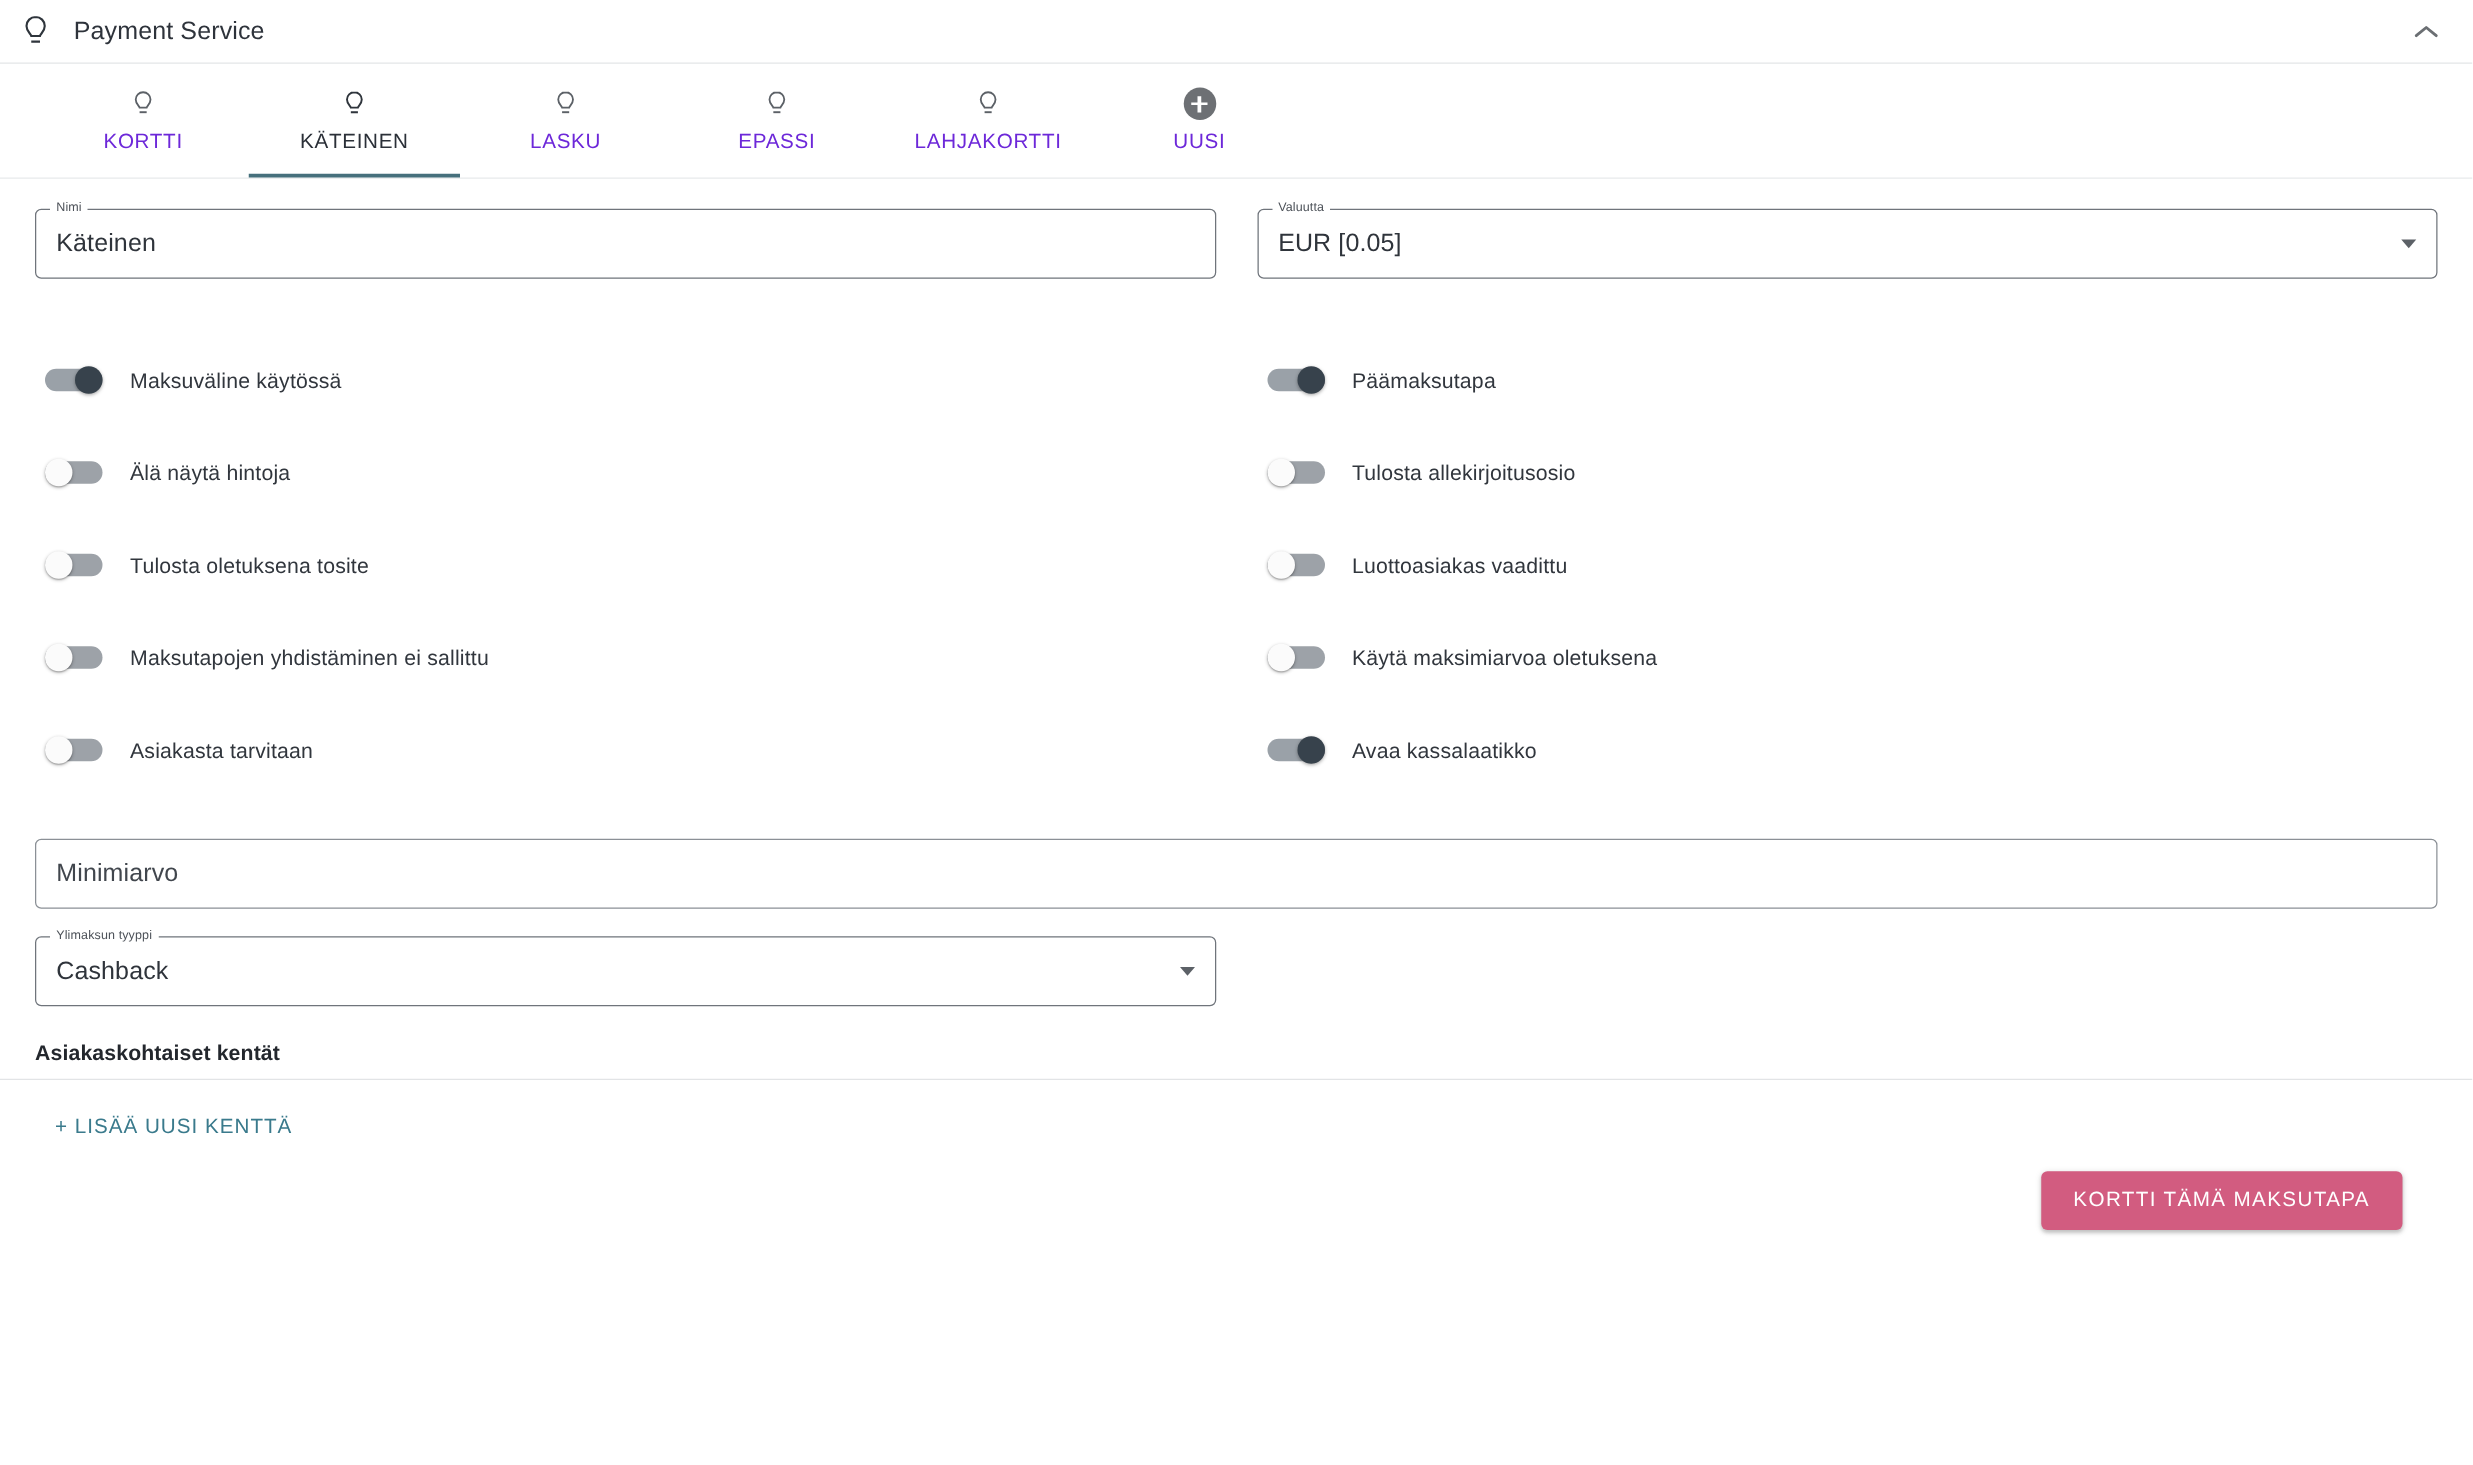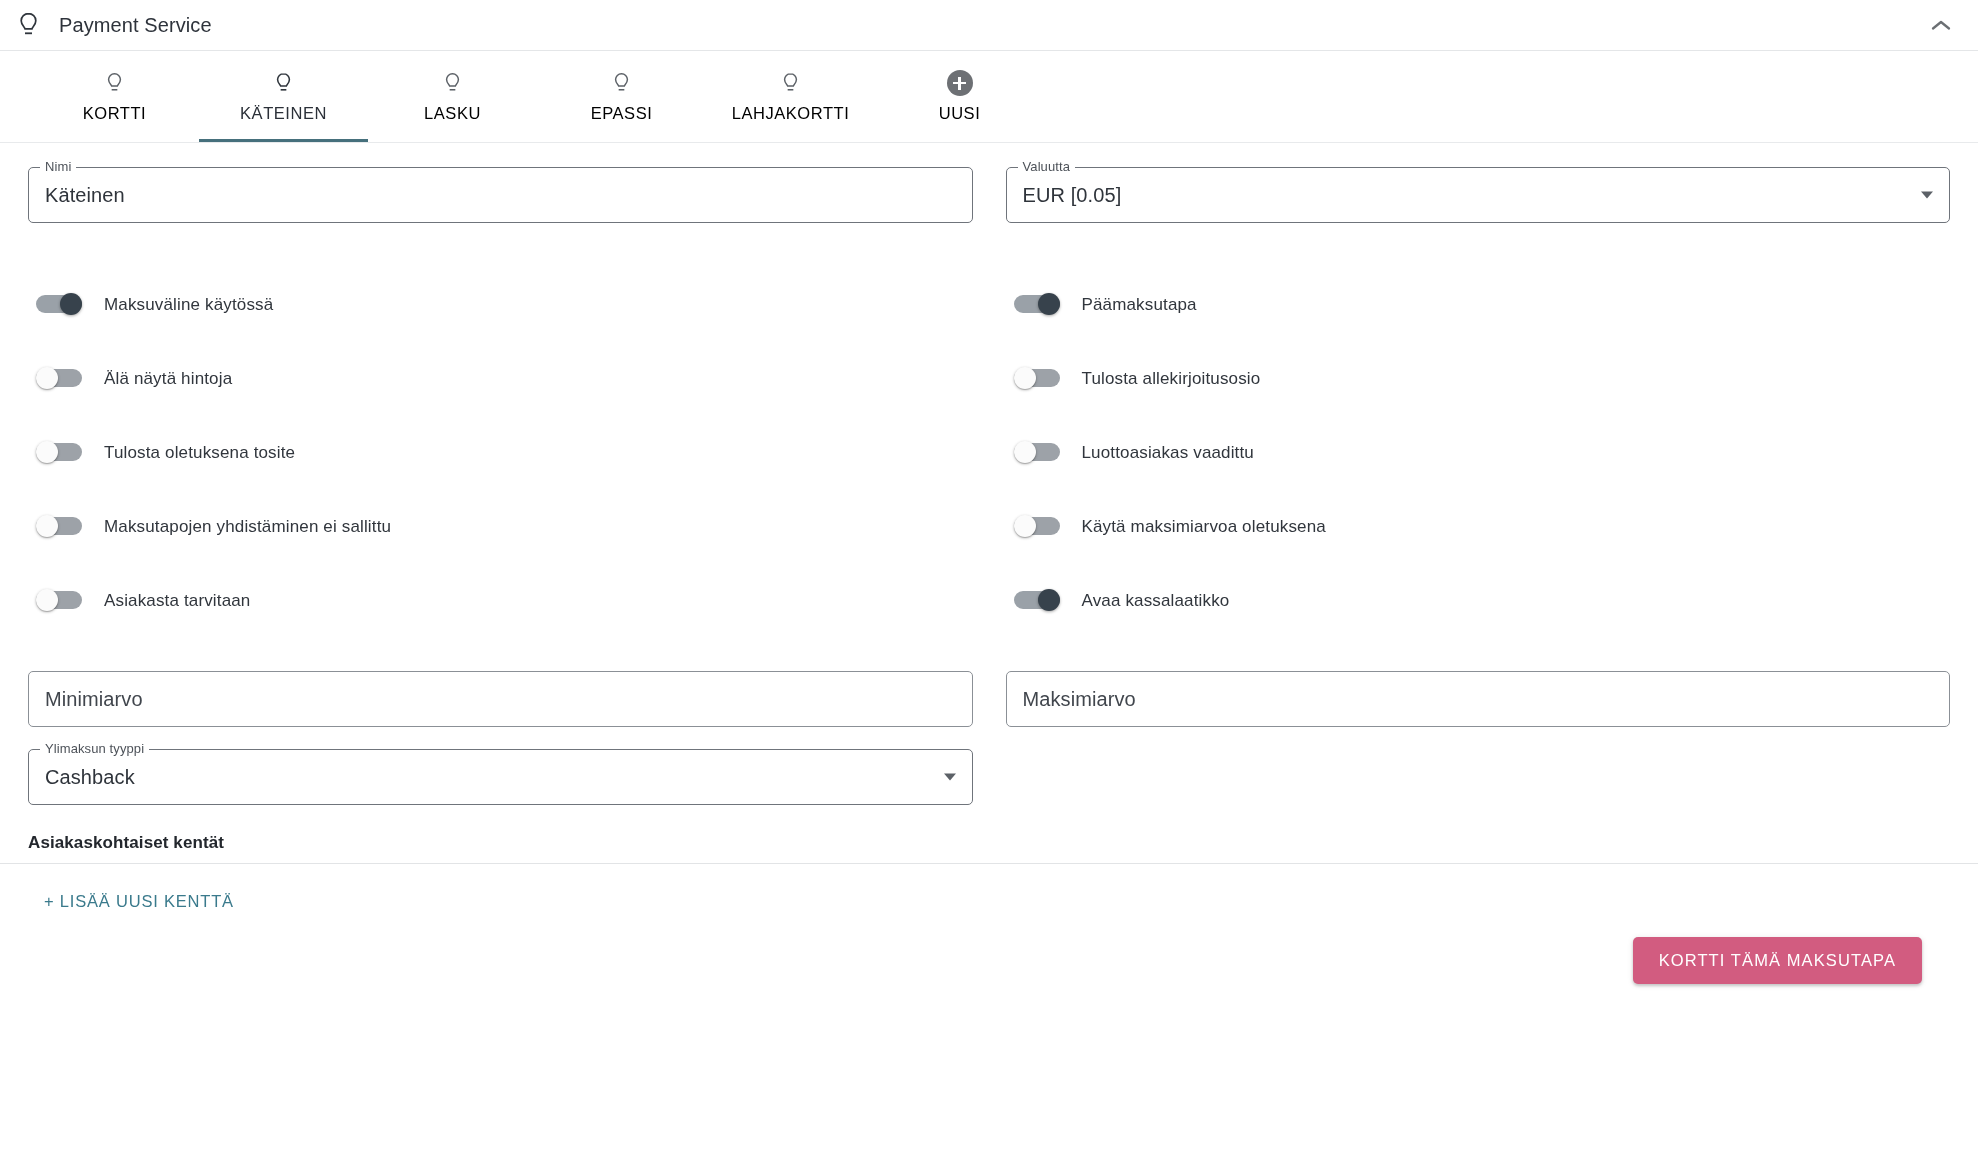--- a/index.html
+++ b/index.html
@@ -56,21 +56,21 @@
     align-items: center;
     justify-content: flex-start;
     cursor: pointer;
     position: relative;
   }
   .tab .tab-icon { height: 34px; display: flex; align-items: center; justify-content: center; }
   .tab .tab-label {
     margin-top: 4px;
     font-size: 16.5px;
     letter-spacing: .55px;
-    color: #000000;
+    color: #6d28d9;
     white-space: nowrap;
   }
   .tab.active .tab-label { color: #2b3038; }
   .tab.active::after {
     content: "";
     position: absolute;
     left: 0; right: 0; bottom: 0;
     height: 3px;
     background: #46707c;
   }
@@ -109,21 +109,21 @@
     align-items: center;
     padding: 0 16px;
     background: #fff;
   }
   .field .notch {
     position: absolute;
     top: -9px;
     left: 11px;
     background: #ffffff;
     padding: 0 5px;
-    font-size: 13px;
+    font-size: 10px;
     color: #4d5259;
     letter-spacing: .1px;
     line-height: 16px;
   }
   .field .value {
     font-size: 20px;
     color: #2f343b;
     letter-spacing: .1px;
   }
   .field .value.placeholder { color: #41464d; }
@@ -417,25 +417,20 @@
 
   </div>
 
   
   <div class="row-2 row-minmax">
     <div class="col">
       <div class="field plain">
         <span class="value placeholder">Minimiarvo</span>
       </div>
     </div>
-    <div class="col">
-      <div class="field plain">
-        <span class="value placeholder">Maksimiarvo</span>
-      </div>
-    </div>
   </div>
 
   
   <div class="row-overpay">
     <div class="half">
       <div class="field select">
         <span class="notch">Ylimaksun tyyppi</span>
         <span class="value">Cashback</span>
         <span class="caret"></span>
       </div>

